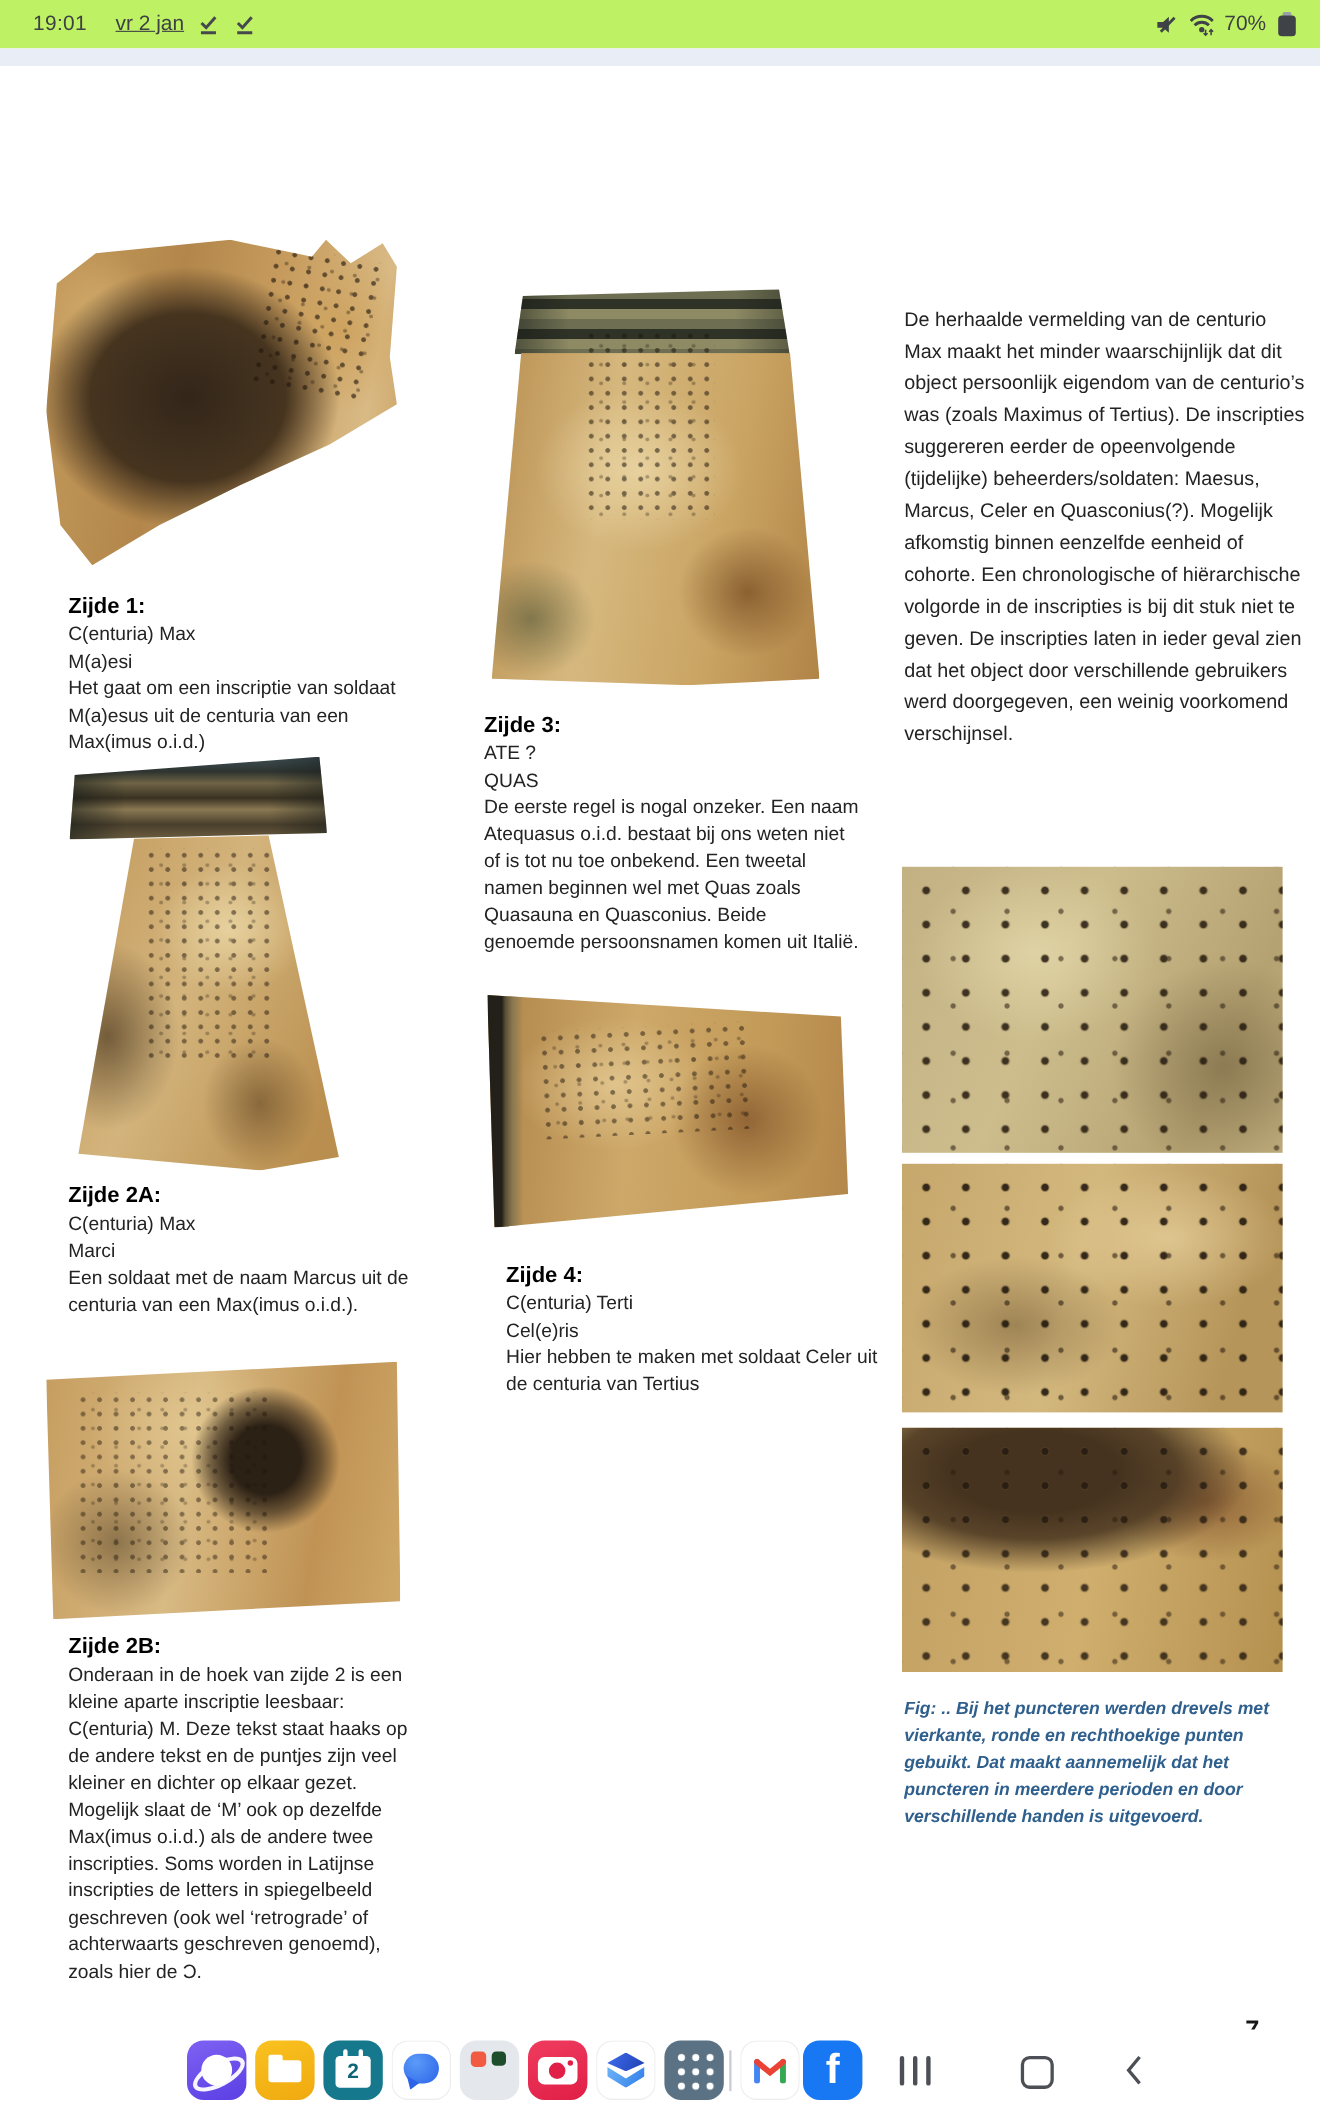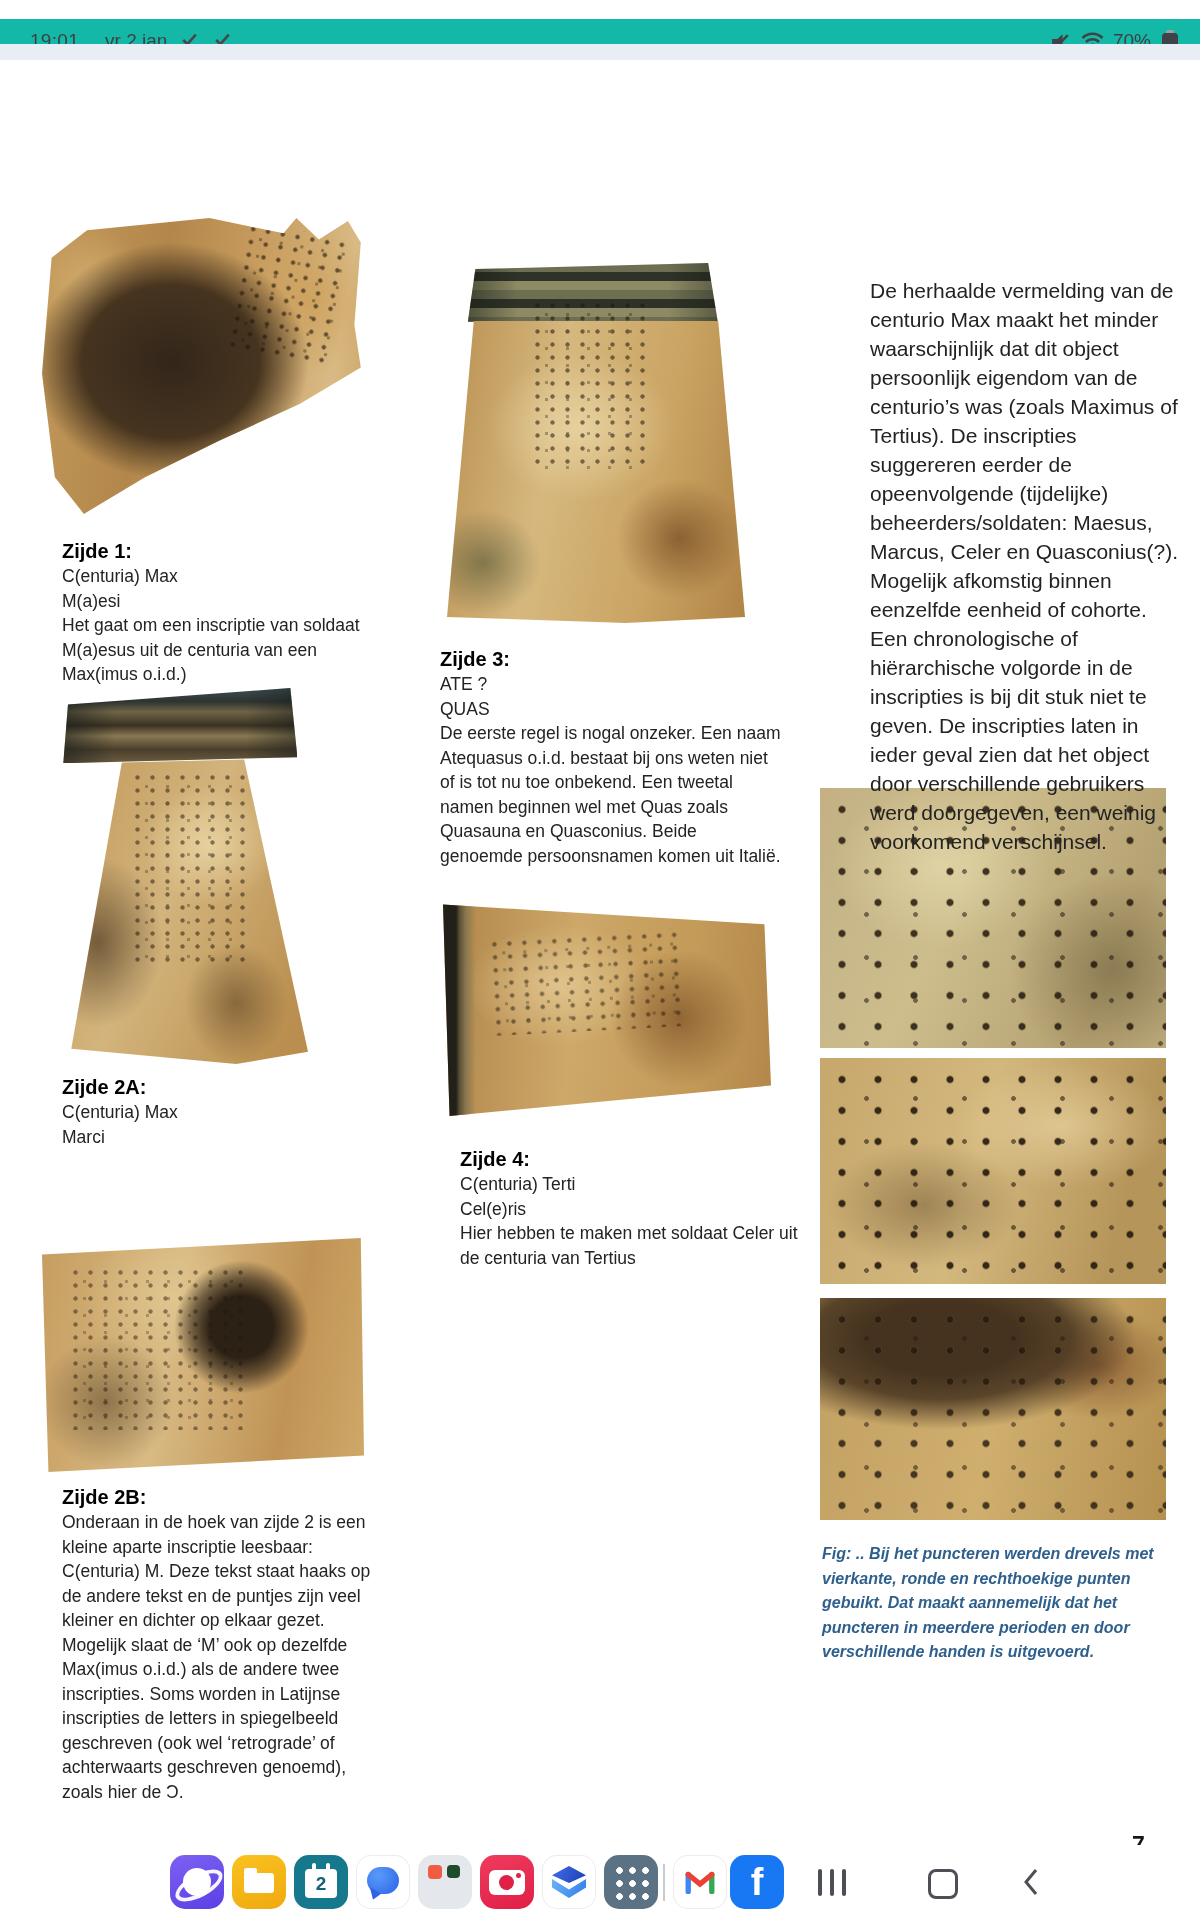--- a/index.html
+++ b/index.html
@@ -1,21 +1,21 @@
 <!DOCTYPE html>
 <html><head>
 <meta charset="utf-8">
 <style>
   html,body{margin:0;padding:0;background:#dfe1e6;}
   #screen{position:relative;width:1200px;height:1920px;background:#ffffff;overflow:hidden;
     font-family:"Liberation Sans","DejaVu Sans",sans-serif;color:#232323;}
 
   
-  #statusbar{position:absolute;left:0;top:0;width:1200px;height:44px;background:#14b8a6;
-    display:flex;align-items:center;color:#3e4044;margin-top:19px;}
+  #statusbar{position:absolute;left:0;top:0;width:1200px;height:44px;background:#bef264;
+    display:flex;align-items:center;color:#3e4044;}
   #sb-left{display:flex;align-items:center;margin-left:30px;gap:0;}
   #sb-time{font-size:19px;letter-spacing:.3px;}
   #sb-date{font-size:19px;margin-left:26px;text-decoration:underline;}
   .sb-check{margin-left:12px;}
   #sb-right{margin-left:auto;display:flex;align-items:center;margin-right:18px;gap:7px;}
   #sb-batt-pct{font-size:19px;}
   #subband{position:absolute;left:0;top:44px;width:1200px;height:16px;background:#e9edf6;}
 
   
   #page{position:absolute;left:0;top:60px;width:1200px;height:1785px;background:#fff;}
@@ -27,21 +27,21 @@
 
   #t1{left:62px;top:478px;width:322px;}
   #t2a{left:62px;top:1014px;width:322px;}
   #t2b{left:62px;top:1424px;width:328px;}
   #t3{left:440px;top:586px;width:342px;}
   #t4{left:460px;top:1086px;width:342px;}
 
   #owners{left:822px;top:216px;width:366px;}
   #owners-hdr{display:inline-block;background:#3c7e9b;color:#fff;font-weight:bold;
     font-size:19.5px;padding:4px 11px 5px;letter-spacing:-0.2px;margin-bottom:9px;}
-  #owners .tbody{font-size:21px;line-height:29px;margin-left:48px;}
+  #owners .tbody{font-size:18px;line-height:29px;}
 
   #caption{position:absolute;left:822px;top:1482px;width:352px;color:#2f5f8d;
     font-style:italic;font-weight:bold;font-size:16px;line-height:24.5px;}
 
   #pagenum{position:absolute;left:1128px;top:1772px;font-size:23px;font-weight:bold;
     color:#161616;border-bottom:3px solid #1d1d1d;padding:0 4px 1px;}
 
   
   .ph{position:absolute;}
   .ph>*{position:absolute;}
@@ -259,20 +259,21 @@
     <div id="t1" class="tblock">
       <div class="ttitle">Zijde 1:</div>
       <div class="tline">C(enturia) Max</div>
       <div class="tline">M(a)esi</div>
       <div class="tbody">Het gaat om een inscriptie van soldaat M(a)esus uit de centuria van een Max(imus o.i.d.)</div>
     </div>
     <div id="t2a" class="tblock">
       <div class="ttitle">Zijde 2A:</div>
       <div class="tline">C(enturia) Max</div>
       <div class="tline">Marci</div>
+      <div class="tbody">Een soldaat met de naam Marcus uit de centuria van een Max(imus o.i.d.).</div>
     </div>
     <div id="t2b" class="tblock">
       <div class="ttitle">Zijde 2B:</div>
       <div class="tbody">Onderaan in de hoek van zijde 2 is een kleine aparte inscriptie leesbaar: C(enturia) M. Deze tekst staat haaks op de andere tekst en de puntjes zijn veel kleiner en dichter op elkaar gezet. Mogelijk slaat de ‘M’ ook op dezelfde Max(imus o.i.d.) als de andere twee inscripties. Soms worden in Latijnse inscripties de letters in spiegelbeeld geschreven (ook wel ‘retrograde’ of achterwaarts geschreven genoemd), zoals hier de Ɔ.</div>
     </div>
 
     <div id="t3" class="tblock">
       <div class="ttitle">Zijde 3:</div>
       <div class="tline">ATE ?</div>
       <div class="tline">QUAS</div>

